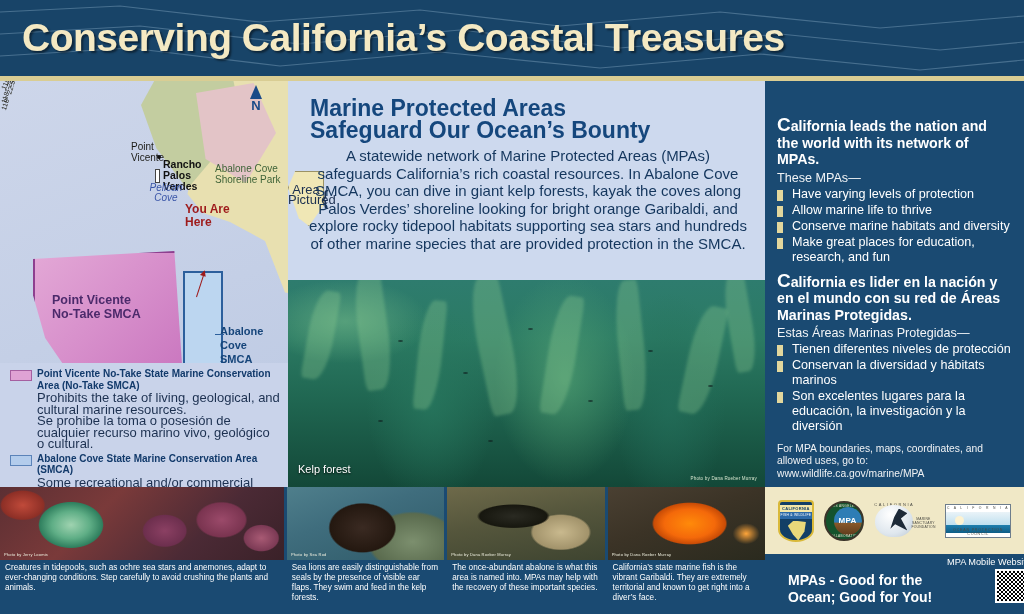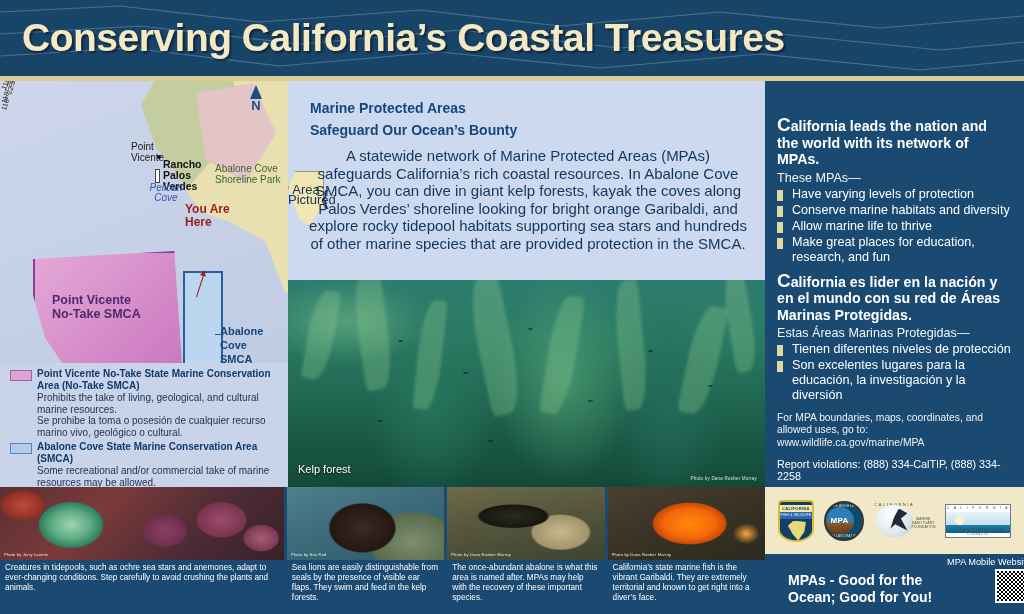--- a/index.html
+++ b/index.html
@@ -129,36 +129,36 @@
     background: #c9d3ea; padding: 5px 8px 0 10px;
   }
   .legend-row { display: flex; gap: 5px; margin-bottom: 1px; }
   .swatch { flex: 0 0 auto; width: 22px; height: 11px; margin-top: 2px; }
   .swatch.magenta { background: #dfa2d4; border: 1px solid #a55fa0; }
   .swatch.blue { background: #b3ccec; border: 1px solid #5b83b9; }
   .legend-title {
     font-size: 10px; font-weight: bold; color: #123a6b; line-height: 11.5px;
   }
   .legend-body {
-    font-size: 10px; color: #1c3050; line-height: 11.5px; padding-left: 0px;
+    font-size: 13px; color: #1c3050; line-height: 11.5px; padding-left: 0px;
   }
   .legend-indent { padding-left: 27px; }
 
   
   .center-panel {
     position: absolute; left: 288px; top: 81px; width: 477px; height: 406px;
     background: #cdd9ee; overflow: hidden;
   }
   .center-text-area {
     position: absolute; left: 0; top: 0; width: 477px; height: 199px;
     background: #cdd9ee;
   }
   .center-h1 {
     position: absolute; left: 22px; top: 16px;
-    font-size: 14px; font-weight: bold; color: #15477d; line-height: 22px;
+    font-size: 23px; font-weight: bold; color: #15477d; line-height: 22px;
   }
   .center-body {
     position: absolute; left: 20px; top: 66px; width: 440px;
     font-size: 15px; color: #14365d; line-height: 17.6px; text-align: center;
   }
   .inset-ca {
     position: absolute; left: 0px; top: 90px; width: 36px; height: 55px;
     background: #f0e7b5; border: 1px solid #9b9265;
     clip-path: polygon(20% 0%, 100% 0%, 100% 62%, 58% 100%, 30% 86%, 0% 30%);
   }
@@ -246,23 +246,23 @@
     position: absolute; left: 0; right: 0; top: 10px; height: 7px;
     background: #2c6aa8; font-size: 3.4px; color: #fff; text-align: center;
     line-height: 7px; letter-spacing: .2px;
   }
   .logo-cdfw .shape {
     position: absolute; left: 8px; top: 19px; width: 18px; height: 20px;
     background: #e8d87a;
     clip-path: polygon(32% 0%, 100% 8%, 92% 55%, 58% 100%, 28% 70%, 0% 26%);
   }
   .logo-mpa {
-    width: 40px; height: 40px; border-radius: 50%; background: #0c4a6e;
+    width: 40px; height: 40px; border-radius: 50%; background: #14532d;
     border: 2px solid #3b352a; position: relative; overflow: hidden;
-    display: flex; align-items: center; justify-content: flex-start;
+    display: flex; align-items: center; justify-content: flex-end;
   }
   .logo-mpa .inner {
     width: 28px; height: 28px; border-radius: 50%;
     background: linear-gradient(180deg,#2e7db5 0%, #2e7db5 55%, #8a5a2b 56%, #5f3c1d 100%);
     display: flex; align-items: center; justify-content: center;
     font-size: 8px; font-weight: bold; color: #fff; letter-spacing: .3px;
   }
   .logo-mpa .topring {
     position: absolute; top: 1px; left: 0; right: 0; text-align: center;
     font-size: 3.2px; color: #e8e2cf; letter-spacing: .4px;
@@ -517,40 +517,44 @@
       <span class="dropcap">C</span><span>alifornia leads the nation and the world with its network of MPAs.</span>
     </div>
     <div class="rp-sub">These MPAs—</div>
     <div class="rp-list">
       <div class="rp-li">
         <span class="bullet"></span>
         <span>Have varying levels of protection</span>
       </div>
       <div class="rp-li">
         <span class="bullet"></span>
-        <span>Conserve marine habitats and diversity</span>
+        <span>Allow marine life to thrive</span>
       </div>
       <div class="rp-li">
         <span class="bullet"></span>
-        <span>Allow marine life to thrive</span>
+        <span>Conserve marine habitats and diversity</span>
       </div>
       <div class="rp-li">
         <span class="bullet"></span>
         <span>Make great places for education, research, and fun</span>
       </div>
     </div>
 
     <div class="rp-head rp-head2">
       <span class="dropcap">C</span><span>alifornia es lider en la nación y en el mundo con su red de Áreas Marinas Protegidas.</span>
     </div>
     <div class="rp-sub">Estas Áreas Marinas Protegidas—</div>
     <div class="rp-list">
       <div class="rp-li">
         <span class="bullet"></span>
         <span>Tienen diferentes niveles de protección</span>
+      </div>
+      <div class="rp-li">
+        <span class="bullet"></span>
+        <span>Conservan la diversidad y hábitats marinos</span>
       </div>
       <div class="rp-li">
         <span class="bullet"></span>
         <span>Son excelentes lugares para la educación, la investigación y la diversión</span>
       </div>
     </div>
 
     <div class="rp-foot">For MPA boundaries, maps, coordinates, and allowed uses, go to: www.wildlife.ca.gov/marine/MPA</div>
     <div class="rp-foot2">Report violations: (888) 334-CalTIP, (888) 334-2258</div>
   </div>
@@ -603,18 +607,18 @@
       <div class="cred">Photo by Dana Roeber Murray</div>
     </div>
     <div class="photo ph4">
       <div class="cred">Photo by Dana Roeber Murray</div>
     </div>
   </div>
 
   <div class="caption-bar">
     <div class="cap cap1">Creatures in tidepools, such as ochre sea stars and anemones, adapt to ever-changing conditions. Step carefully to avoid crushing the plants and animals.</div>
     <div class="cap cap2">Sea lions are easily distinguishable from seals by the presence of visible ear flaps. They swim and feed in the kelp forests.</div>
-    <div class="cap cap3">The once-abundant abalone is what this area is named after. MPAs may help with the recovery of these important species.</div>
+    <div class="cap cap3">The once-abundant abalone is what this area is named into. MPAs may help with the recovery of these important species.</div>
     <div class="cap cap4">California’s state marine fish is the vibrant Garibaldi. They are extremely territorial and known to get right into a diver’s face.</div>
   </div>
 
   <div class="divider-gold"></div>
 </div>
 
 </body></html>

